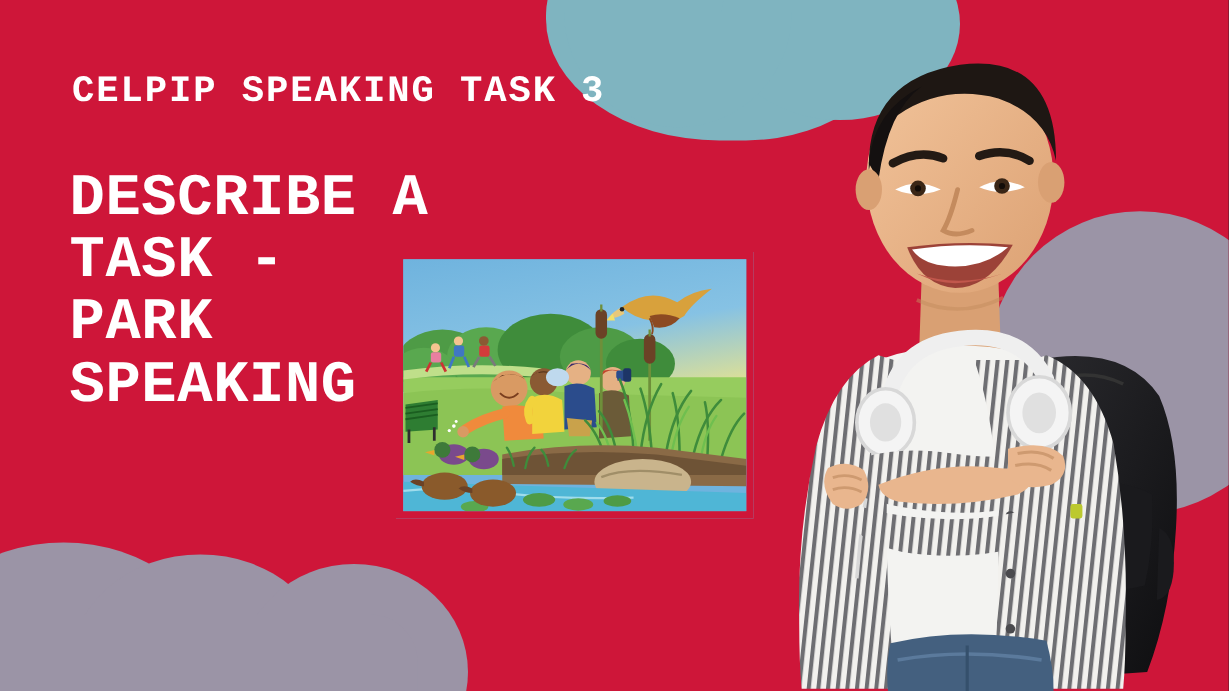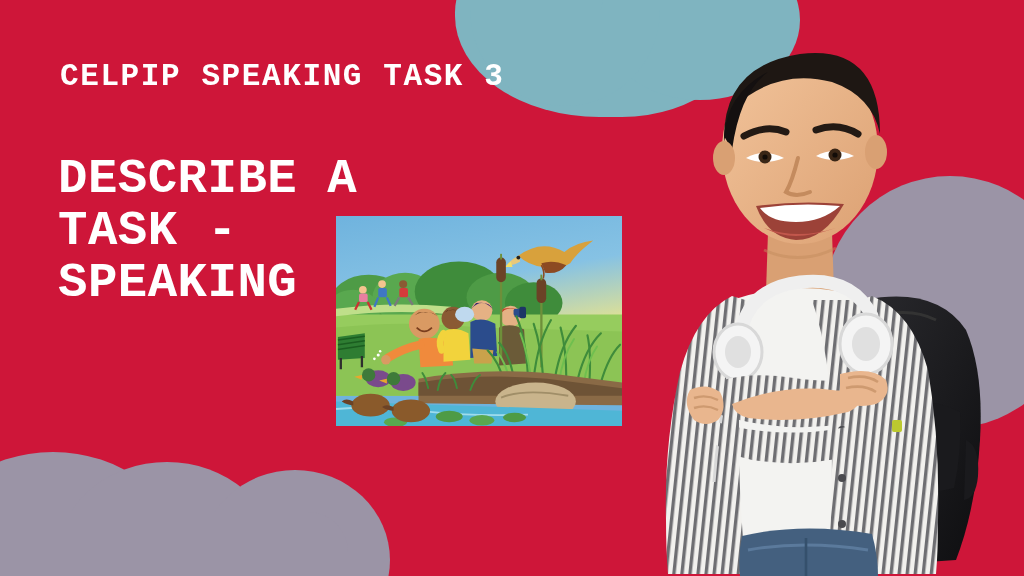--- a/index.html
+++ b/index.html
@@ -79,21 +79,21 @@
     color: #FFFFFF;
     font-size: 31px;
     font-weight: 700;
     letter-spacing: 1.6px;
     line-height: 1.1;
     white-space: nowrap;
   }
 
   .headline {
     position: absolute;
-    left: 58px; top: 154px;
+    left: 58px; top: 140px;
     width: 300px;
     color: #FFFFFF;
     font-size: 49px;
     font-weight: 700;
     line-height: 1.06;
     letter-spacing: 0.5px;
   }
   .headline .hl-line { display: block; }
 
   .site-url {
@@ -140,20 +140,21 @@
   <div class="blob blob-gray-bl-a"></div>
   <div class="blob blob-gray-bl-b"></div>
   <div class="blob blob-gray-bl-c"></div>
   <div class="blob blob-gray-bl-d"></div>
 
   <div class="eyebrow">CELPIP SPEAKING TASK 3</div>
 
   <div class="headline">
     <span class="hl-line">DESCRIBE A</span>
     <span class="hl-line">TASK -</span>
+    <span class="hl-line">PARK</span>
     <span class="hl-line">SPEAKING</span>
   </div>
 
 
   <div class="illus-frame">
     <svg class="illus-svg" viewBox="0 0 298 222" preserveAspectRatio="none">
       <defs>
         <linearGradient id="skyGrad" x1="0" y1="0" x2="0.35" y2="1">
           <stop offset="0%" stop-color="#6FB3DE"></stop>
           <stop offset="55%" stop-color="#86C2E4"></stop>

